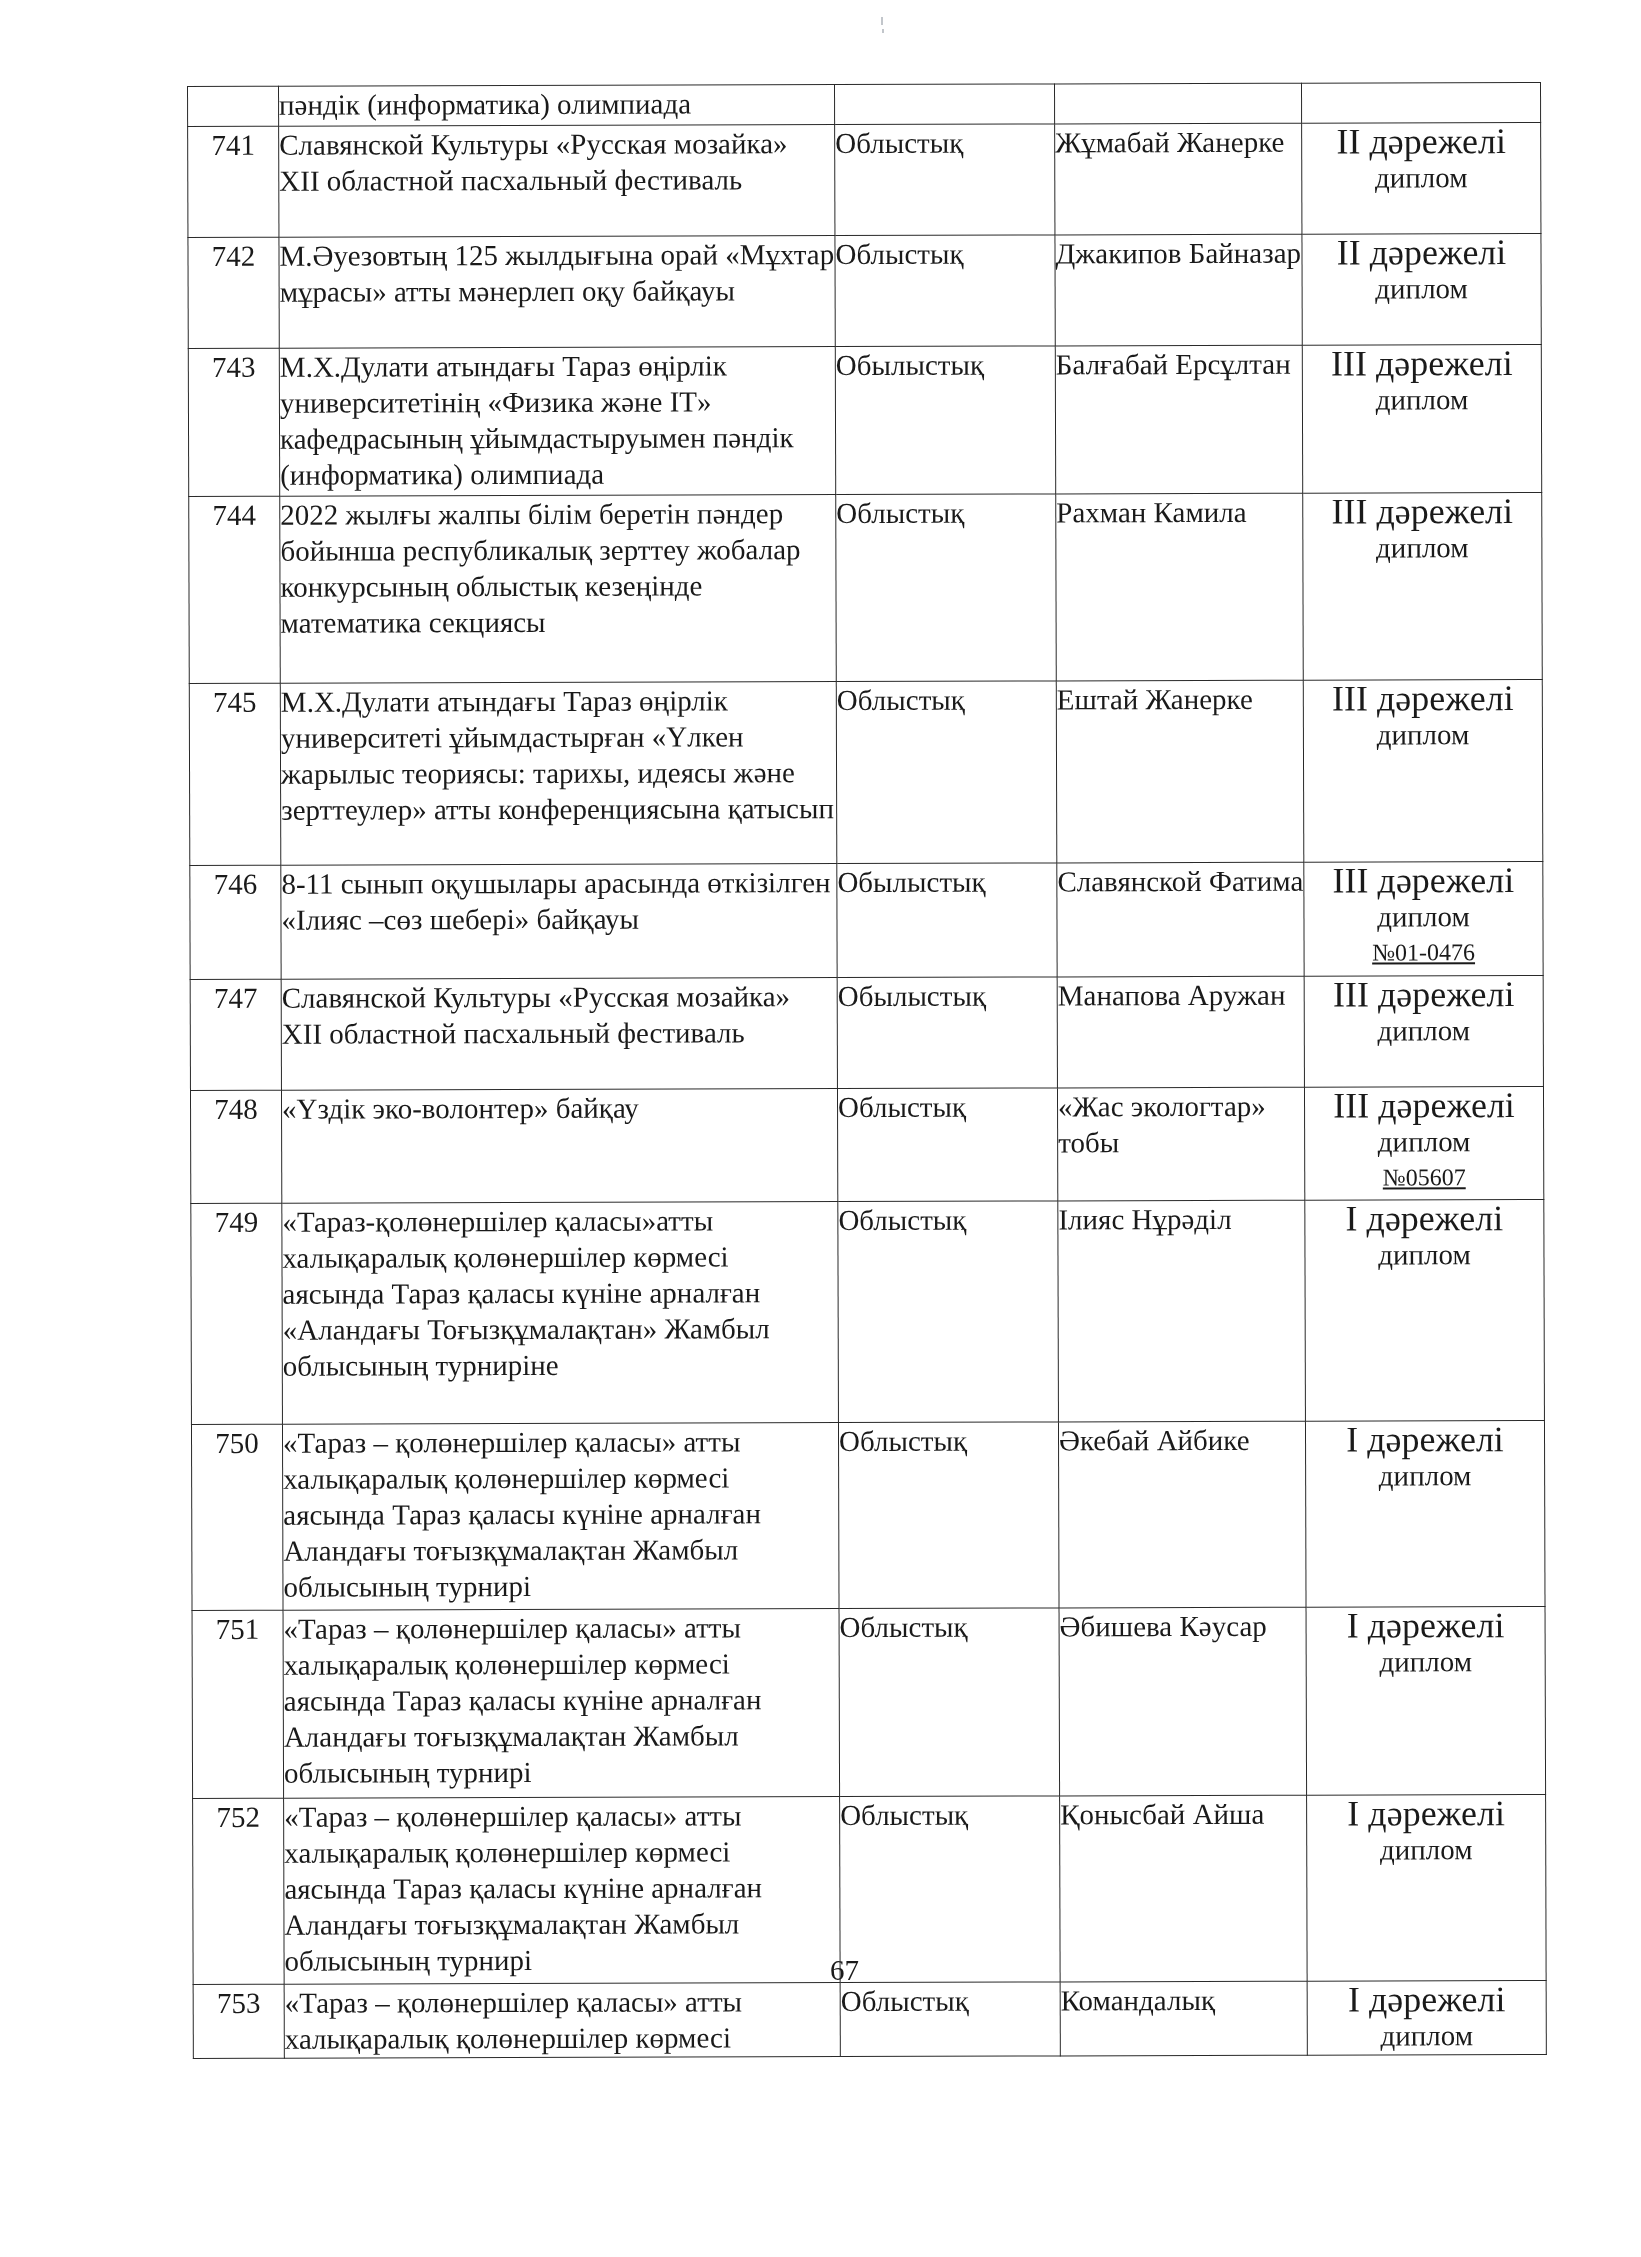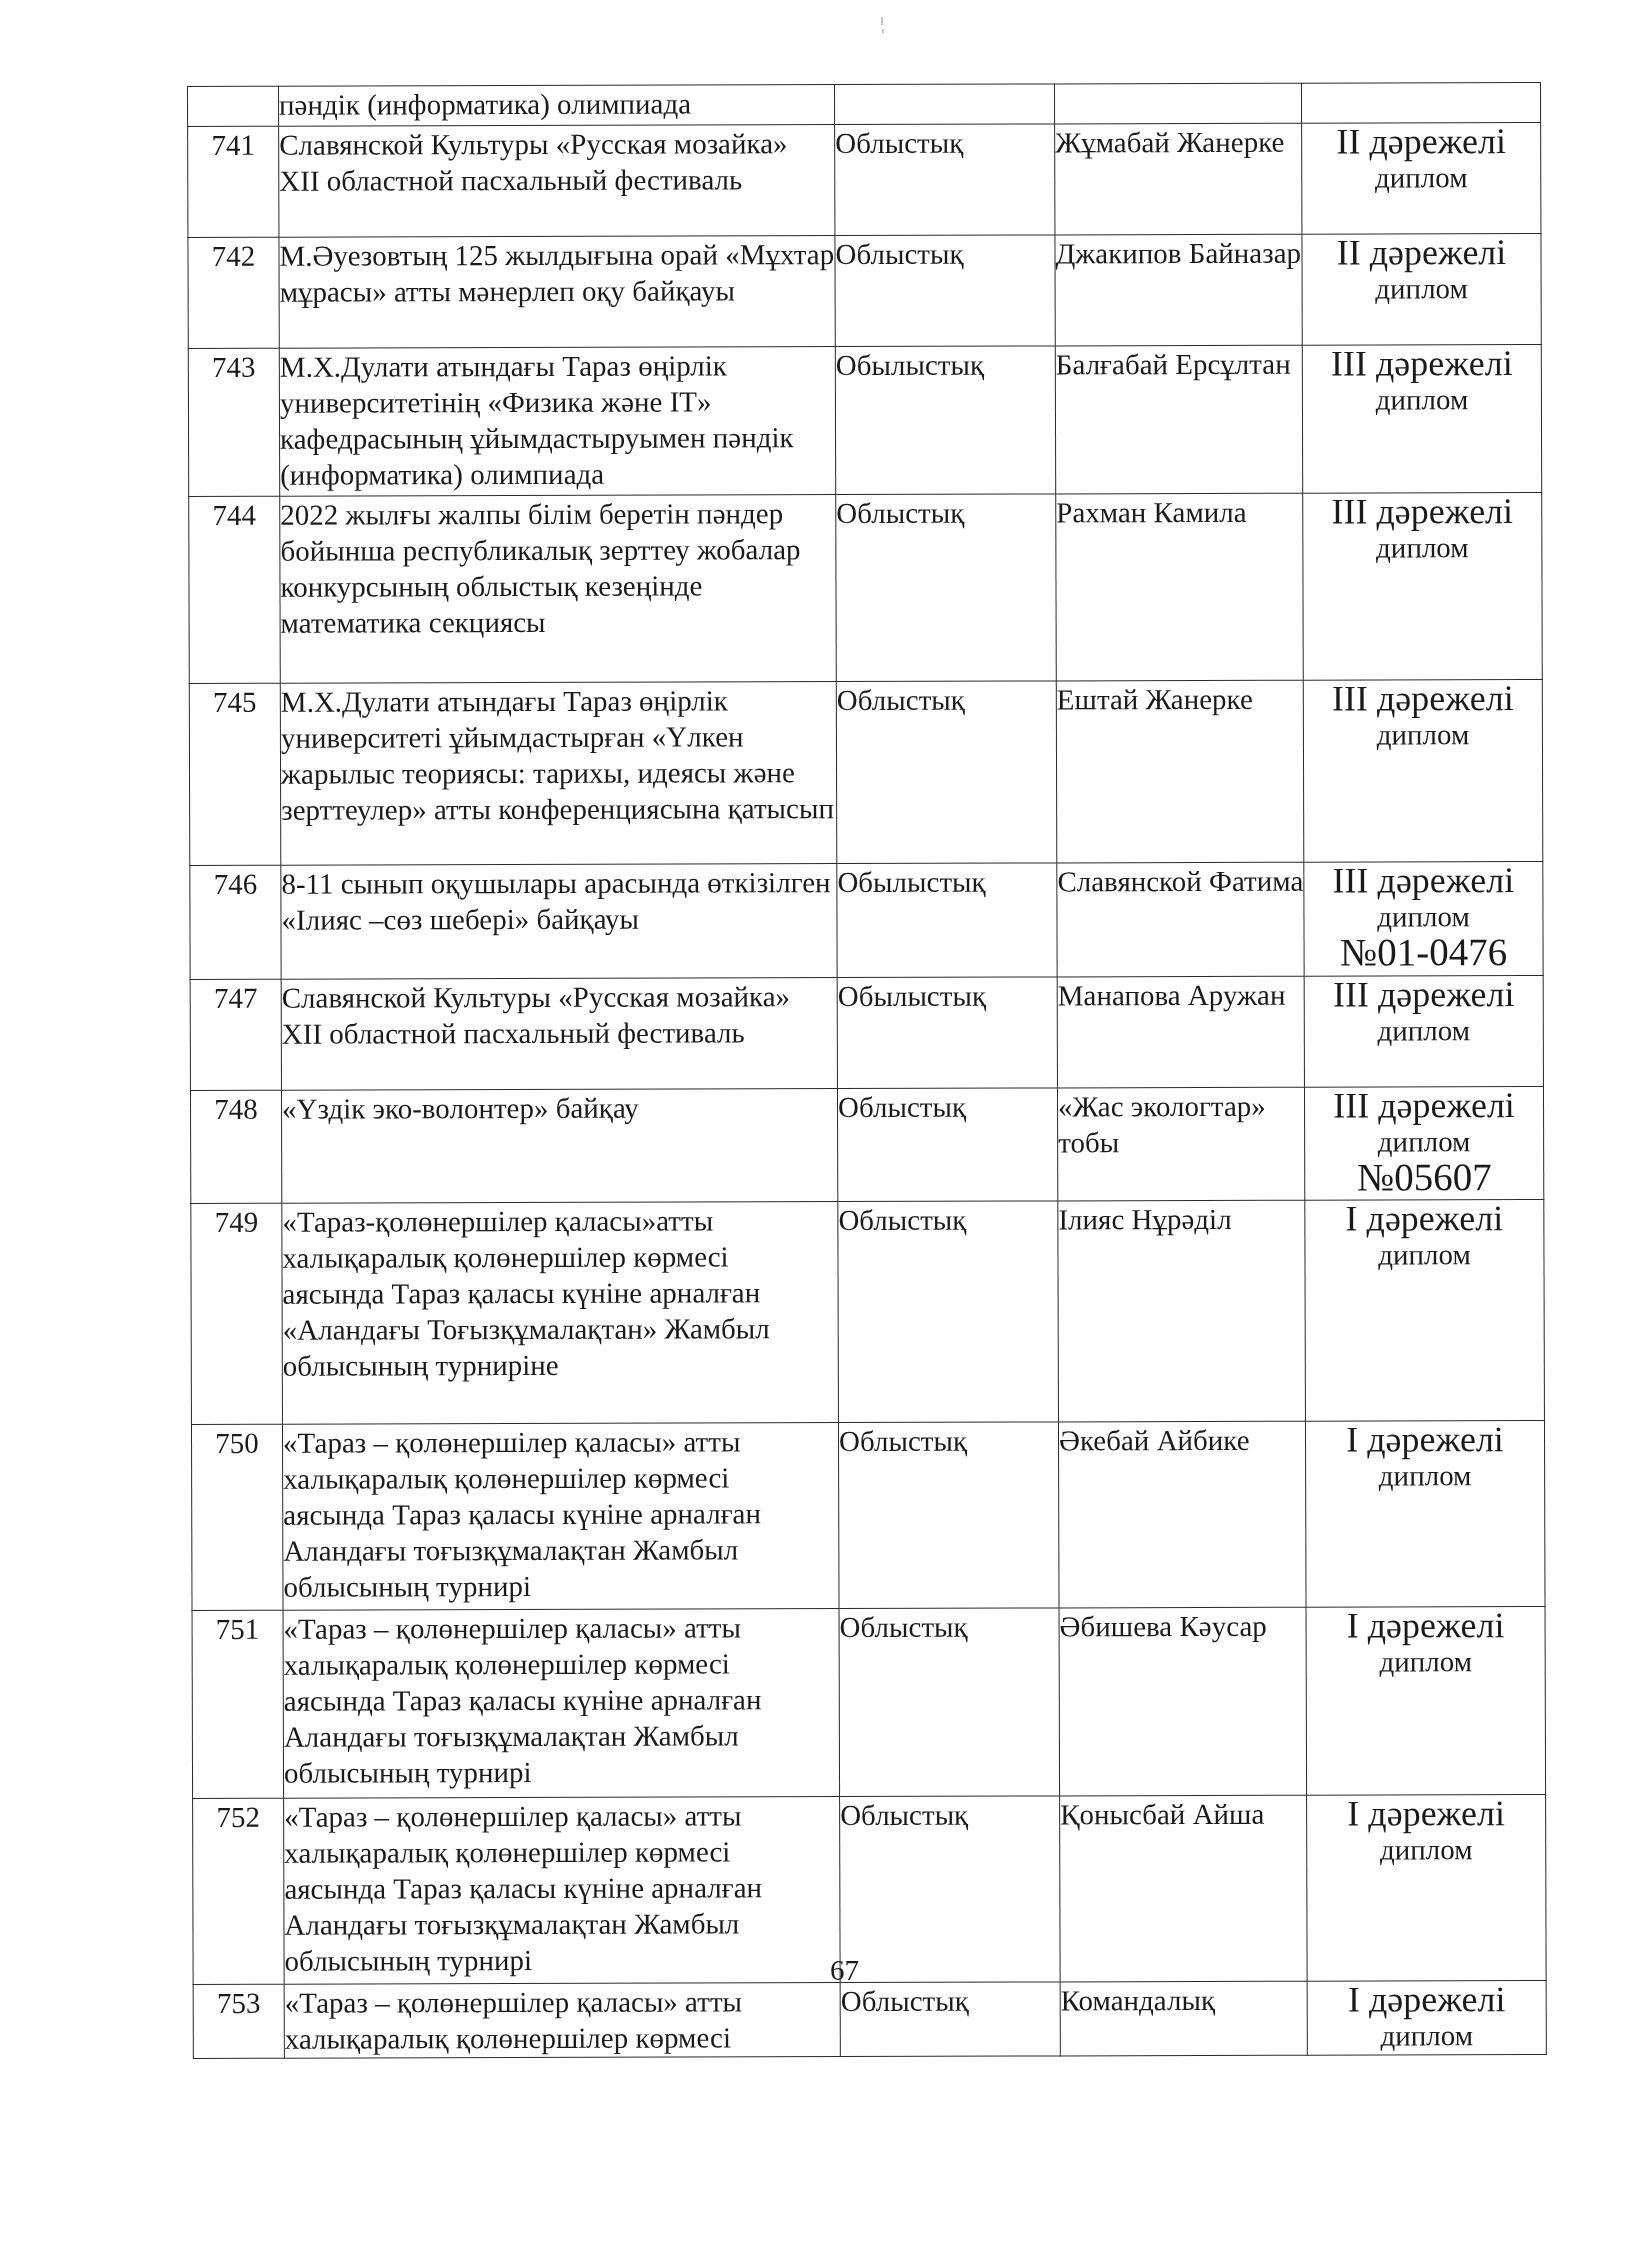--- a/index.html
+++ b/index.html
@@ -17,21 +17,21 @@
   table.results td {
     border: 1.9px solid #2a2a2a; vertical-align: top; padding: 0;
     font-size: 29px; line-height: 36px;
   }
   td.num { text-align: center; padding-top: 1.9px; }
   td.event { padding: 1.9px 7.7px 0 11.6px; }
   td.level { padding: 1.9px 7.7px 0 11.6px; border-radius: 19px; }
   td.name { padding: 1.9px 7.7px 0 9.7px; }
   td.award { text-align: center; padding: 3.9px 5.8px 0 5.8px; font-size: 25px; line-height: 36px; }
   td.award .line1 { font-size: 36px; }
-  td.award .num-line { font-size: 39px; }
+  td.award .num-line { font-size: 24px; text-decoration: underline; }
   .award-part { display: block; }
   .page-number {
     position: absolute; left: 830px; top: 1954px; font-size: 29px;
     font-family: "Liberation Serif", serif;
   }
   .scan-mark { position: absolute; width: 1.9px; height: 7.7px; background: #9aa0a8; opacity: 0.6; }
 </style>
 </head>
 <body>
 

